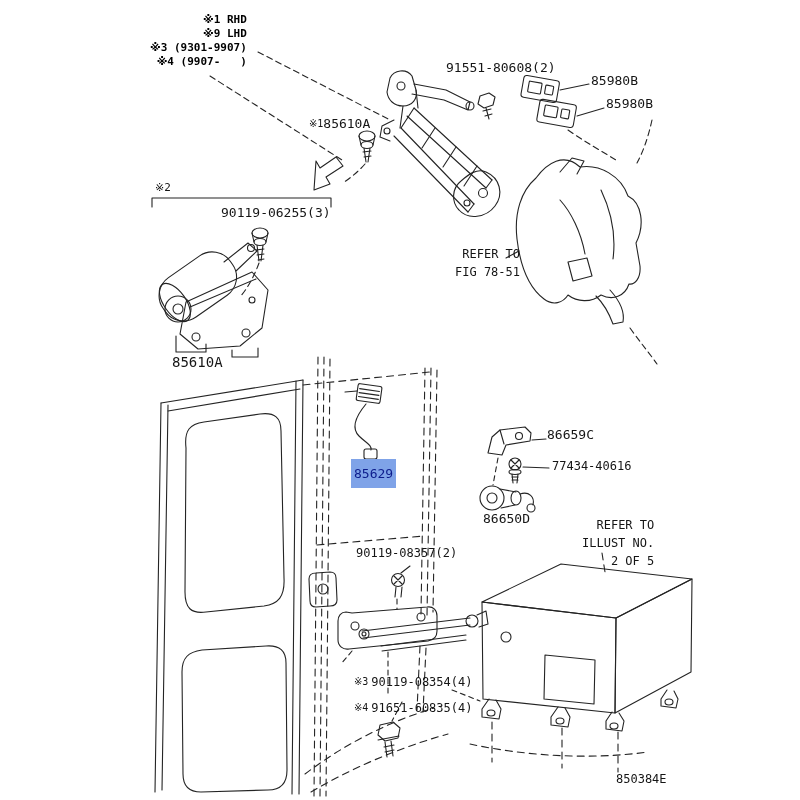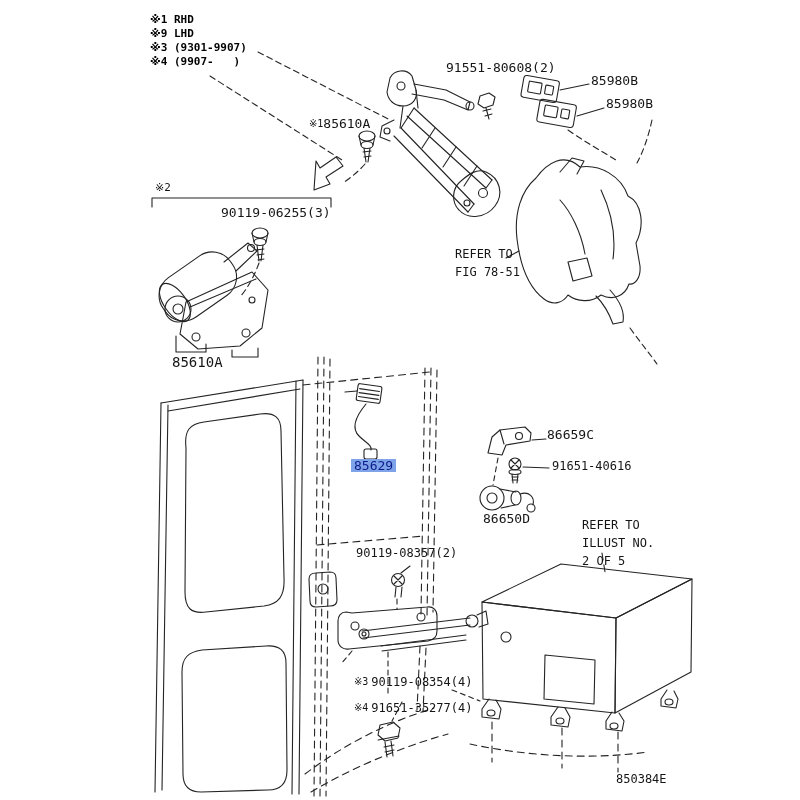--- a/index.html
+++ b/index.html
@@ -1,27 +1,27 @@
 <!DOCTYPE html>
 <html><head>
 <meta charset="utf-8">
 <style>
   * { margin:0; padding:0; box-sizing:border-box; }
   html,body { background:#ffffff; }
   body { font-family:"DejaVu Sans Mono","DejaVu Sans",monospace; }
-  .stage { position:relative; width:727px; height:800px; background:#fff; overflow:hidden; }
+  .stage { position:relative; width:727px; height:800px; background:#fff; overflow:hidden;text-align:right; }
   .stage svg { position:absolute; left:0; top:0; }
   .lbl { position:absolute; font-weight:normal; color:#151515; font-size:12px; line-height:13px; white-space:pre; }
   .sz11 { font-size:11px; line-height:14px; }
   .sz13 { font-size:13px; }
   .sz14 { font-size:14px; }
   .pfx  { font-size:10px; vertical-align:1px; }
   .gap  { margin-right:3px; }
   .note { font-size:12px; line-height:18px; }
-  .hl   { padding:0 3px; color:#0c1c8c; }
+  .hl   { padding:8px 3px; color:#0c1c8c; }
   .legend .lgd { font-size:11px; line-height:14px; font-weight:bold; white-space:pre; }
 </style>
 </head>
 <body>
 
 <div class="stage">
 
   <svg viewBox="0 0 800 800" width="800" height="800">
     <g stroke="#242424" fill="none" stroke-width="1.1" stroke-linecap="round" stroke-linejoin="round">
 
@@ -285,32 +285,32 @@
 
   <div class="lbl note" style="left:455px;top:245px">REFER TO
 FIG 78-51</div>
 
   <div class="lbl sz14" style="left:172px;top:356px">85610A</div>
 
   <div class="lbl sz13 hl" style="left: 351px; top: 459px; background: rgb(127, 163, 232);">85629</div>
 
   <div class="lbl sz13" style="left:547px;top:428px">86659C</div>
 
-  <div class="lbl" style="left:552px;top:460px">91651-40616</div>
+  <div class="lbl" style="left:552px;top:460px">77434-40616</div>
 
   <div class="lbl sz13" style="left:483px;top:512px">86650D</div>
 
   <div class="lbl note" style="left:582px;top:516px">REFER TO
 ILLUST NO.
 2 OF 5</div>
 
   <div class="lbl" style="left:356px;top:547px">90119-08357(2)</div>
 
   <div class="lbl" style="left:325px;top:662px">
     <span class="pfx gap">※3</span><span>90119-08354(4)</span>
   </div>
   <div class="lbl" style="left:325px;top:688px">
-    <span class="pfx gap">※4</span><span>91651-35277(4)</span>
+    <span class="pfx gap">※4</span><span>91651-60835(4)</span>
   </div>
 
   <div class="lbl" style="left:616px;top:773px">850384E</div>
 
 </div>
 
 </body></html>

